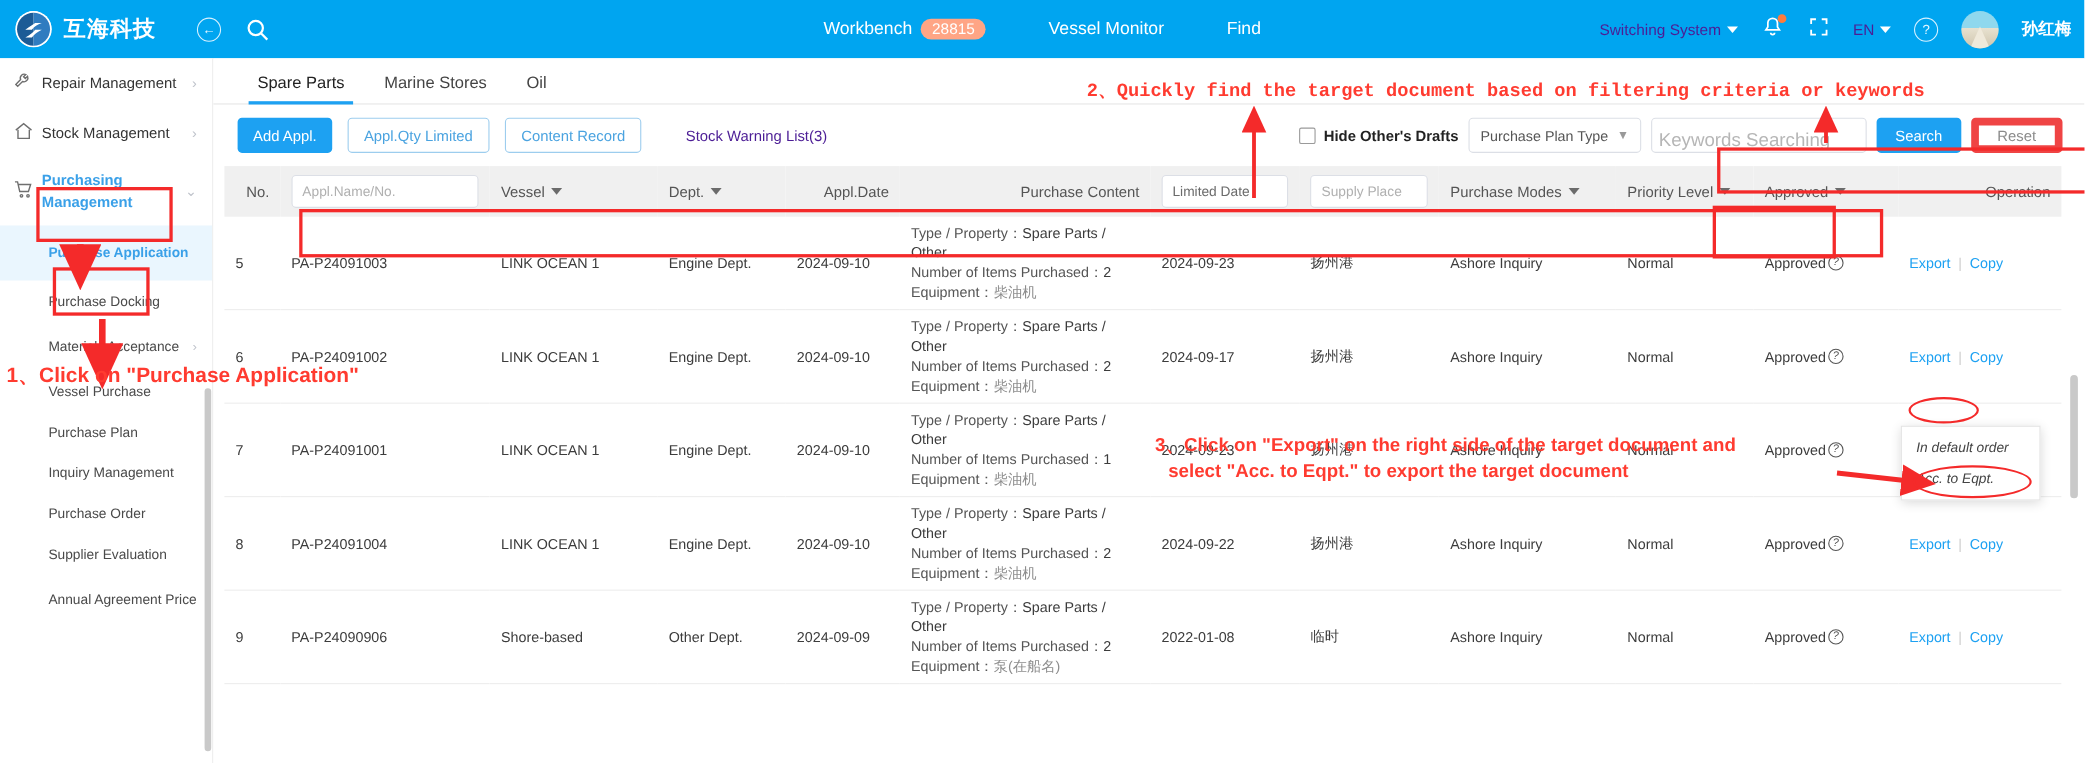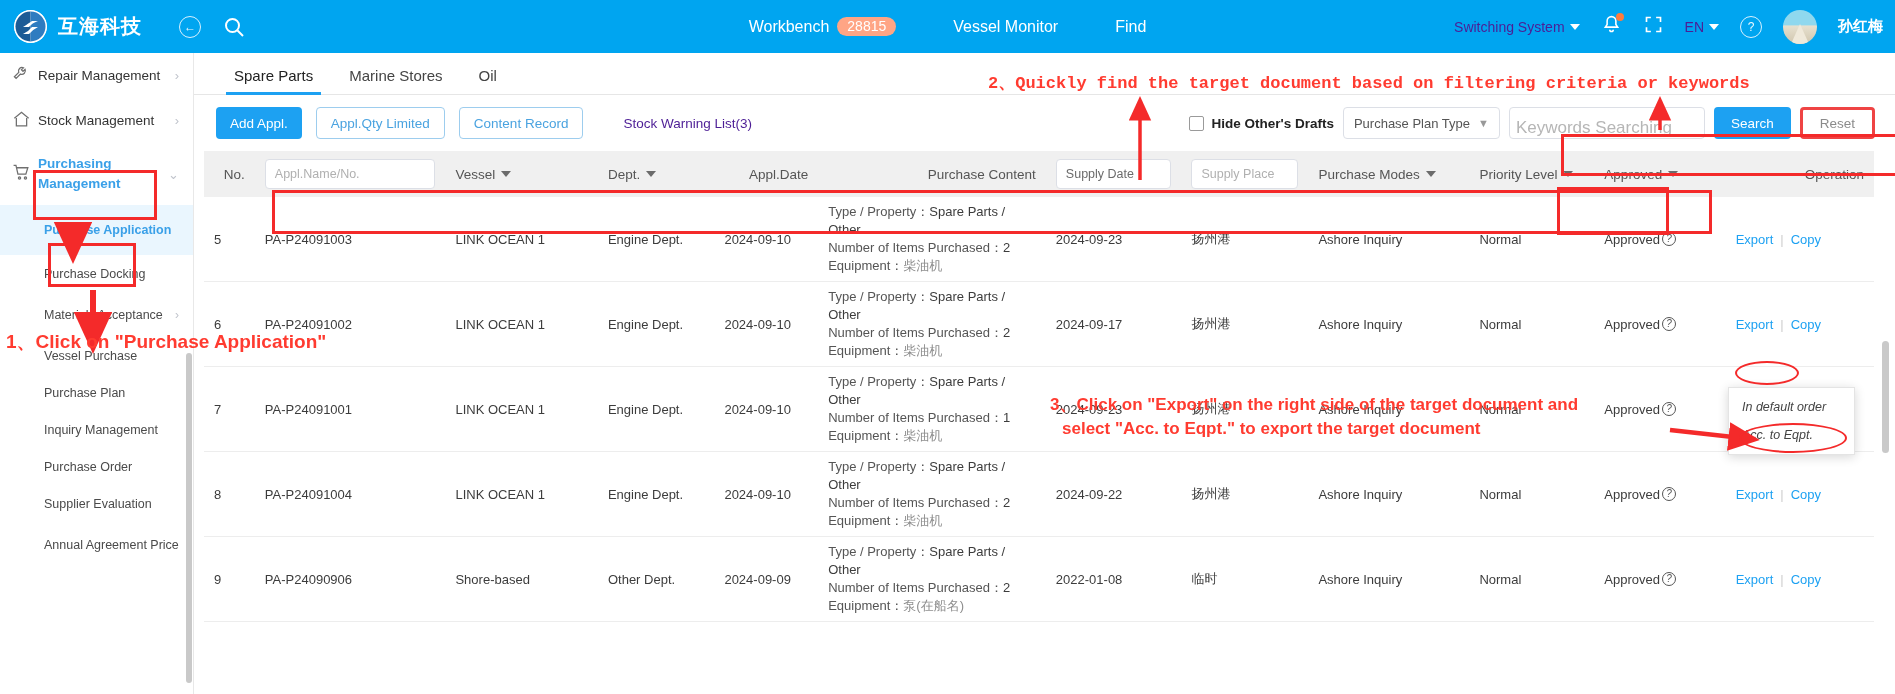--- a/index.html
+++ b/index.html
@@ -157,21 +157,21 @@
     display: flex; align-items: center; padding: 0 10px; font-size: 13px; color: #555;
     justify-content: space-between; gap: 8px; background: #fff;
   }
   .chev { color: #999; font-size: 11px; }
   .search-input {
     height: 32px; width: 196px; border: 1px solid #dcdfe6; border-radius: 4px;
     display: flex; align-items: flex-end; padding: 0 6px; font-size: 17px;
     color: #b6b6b6; background: #fff;
   }
   .btn-search { background: #1da1f2; color: #fff; height: 32px; border-radius: 4px; padding: 0 17px; font-size: 13.5px; display:inline-flex; align-items:center;}
-  .btn-reset { background: #fff; color: #8b8b8b; height: 32px; border: 3px solid #ef4444; border-radius: 4px; padding: 0 17px; font-size: 13.5px; display:inline-flex; align-items:center;}
+  .btn-reset { background: #fff; color: #8b8b8b; height: 32px; border: 7px solid #ef4444; border-radius: 4px; padding: 0 17px; font-size: 13.5px; display:inline-flex; align-items:center;}
 
   
   .table-wrap { position: relative; padding-left: 10px; }
   table.grid { width: 1670px; border-collapse: collapse; table-layout: fixed; }
   table.grid thead th {
     background: #f0f0f0; height: 46px; font-size: 13.5px; color: #555;
     font-weight: normal; text-align: right; padding: 8px 10px; vertical-align: middle;
   }
   .th-inner { display: flex; align-items: center; gap: 6px; }
   .th-input {
@@ -437,21 +437,21 @@
             <th>
               <div class="th-inner">
                 <span>Dept.</span>
                 <i class="sort-caret"></i>
               </div>
             </th>
             <th><span>Appl.Date</span></th>
             <th><span>Purchase Content</span></th>
             <th>
               <div class="th-input">
-                <span style="color:#6b6b6b">Supply Date</span>
+                <span style="color:#6b6b6b">Limited Date</span>
               </div>
             </th>
             <th>
               <div class="th-input">
                 <span>Supply Place</span>
               </div>
             </th>
             <th>
               <div class="th-inner">
                 <span>Purchase Modes</span>

